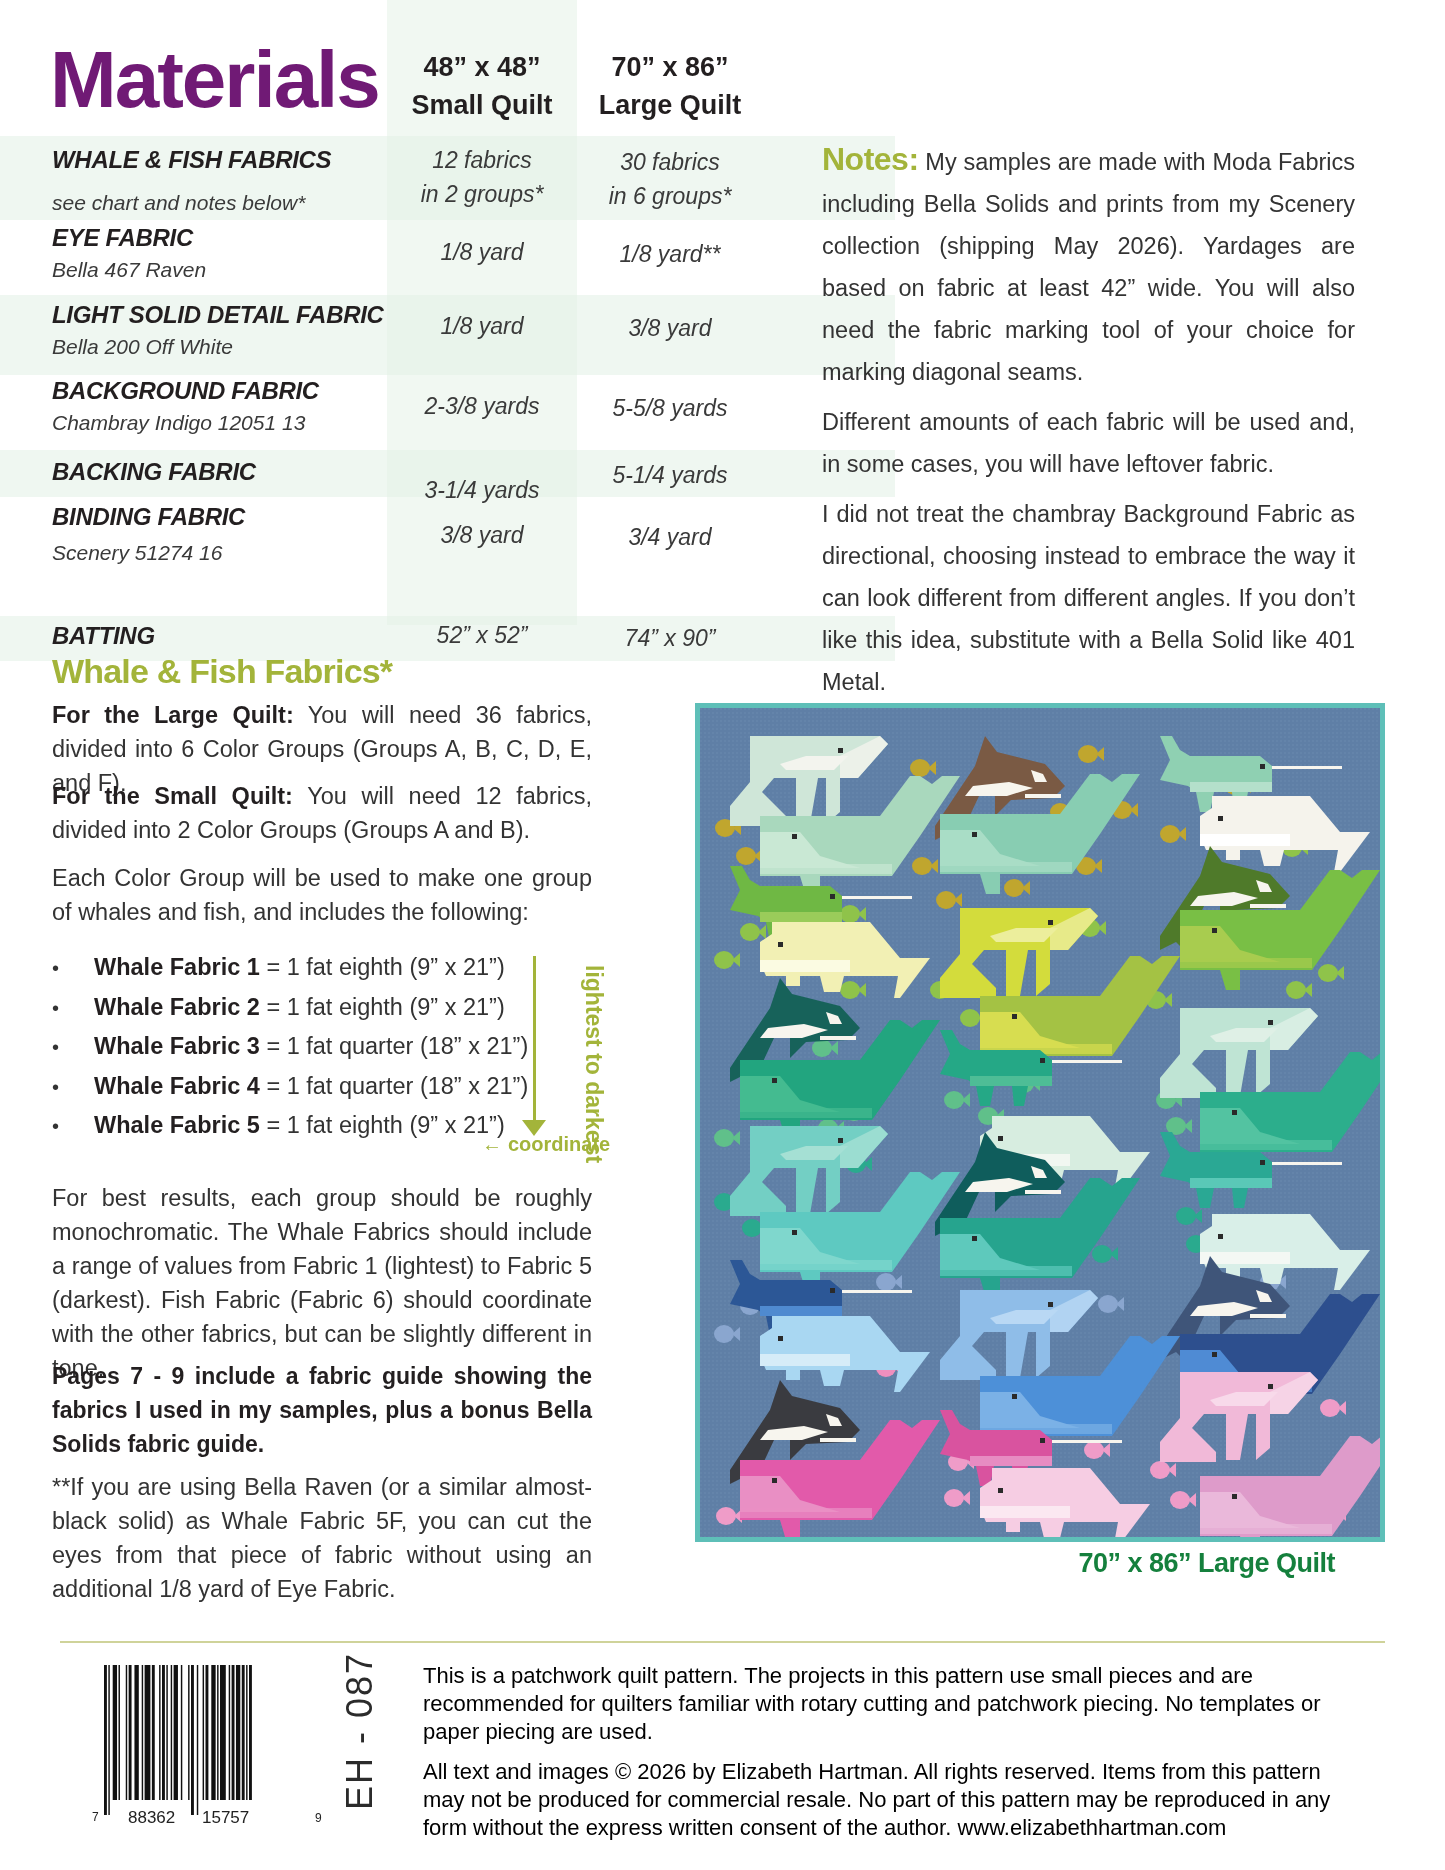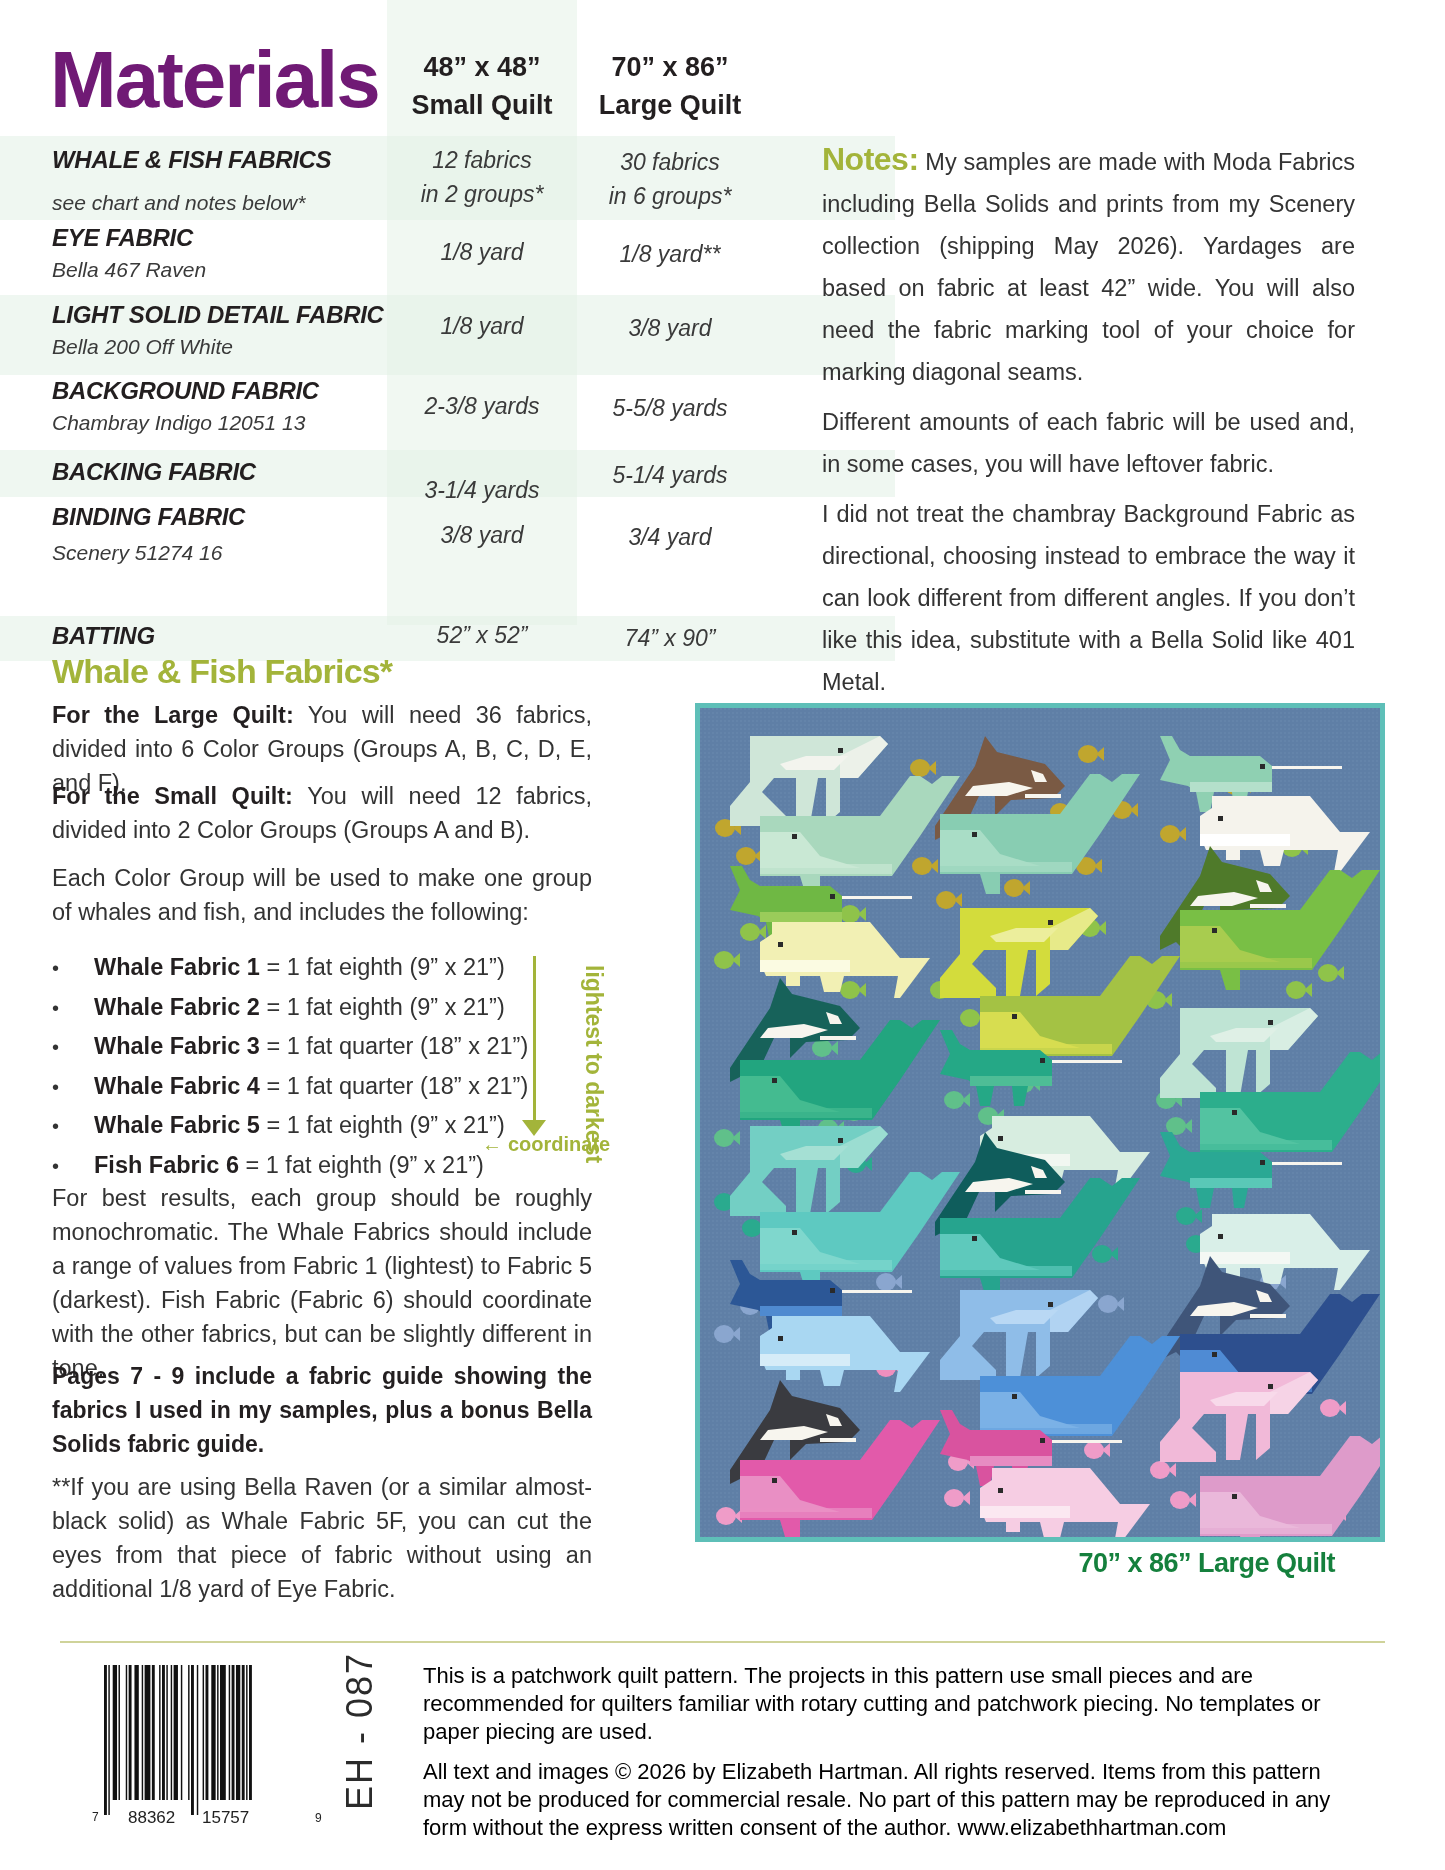--- a/index.html
+++ b/index.html
@@ -126,21 +126,20 @@
 <p class="wf-text" style="top:698px"><b>For the Large Quilt:</b><span> You will need 36 fabrics, divided into 6 Color Groups (Groups A, B, C, D, E, and F).</span></p>
 <p class="wf-text" style="top:779px"><b>For the Small Quilt:</b><span> You will need 12 fabrics, divided into 2 Color Groups (Groups A and B).</span></p>
 <p class="wf-text" style="top:861px">Each Color Group will be used to make one group of whales and fish, and includes the following:</p>
 
 <ul class="wf-list">
   <li><span class="bullet">•</span><b>Whale Fabric 1</b><span> = 1 fat eighth (9” x 21”)</span></li>
   <li><span class="bullet">•</span><b>Whale Fabric 2</b><span> = 1 fat eighth (9” x 21”)</span></li>
   <li><span class="bullet">•</span><b>Whale Fabric 3</b><span> = 1 fat quarter (18” x 21”)</span></li>
   <li><span class="bullet">•</span><b>Whale Fabric 4</b><span> = 1 fat quarter (18” x 21”)</span></li>
   <li><span class="bullet">•</span><b>Whale Fabric 5</b><span> = 1 fat eighth (9” x 21”)</span></li>
-  <li><span class="bullet">•</span><b>Fish Fabric 6</b><span> = 1 fat eighth (9” x 21”)</span></li>
 </ul>
 
 <div class="arrow-line"></div>
 <div class="arrow-head"></div>
 <div class="arrow-label">
     <span>lightest to darkest</span>
   </div>
 <div class="coord"><span class="l-arrow">←</span><span>coordinate</span></div>
 
 <p class="wf-text" style="top:1181px">For best results, each group should be roughly monochromatic. The Whale Fabrics should include a range of values from Fabric 1 (lightest) to Fabric 5 (darkest). Fish Fabric (Fabric 6) should coordinate with the other fabrics, but can be slightly different in tone.</p>

